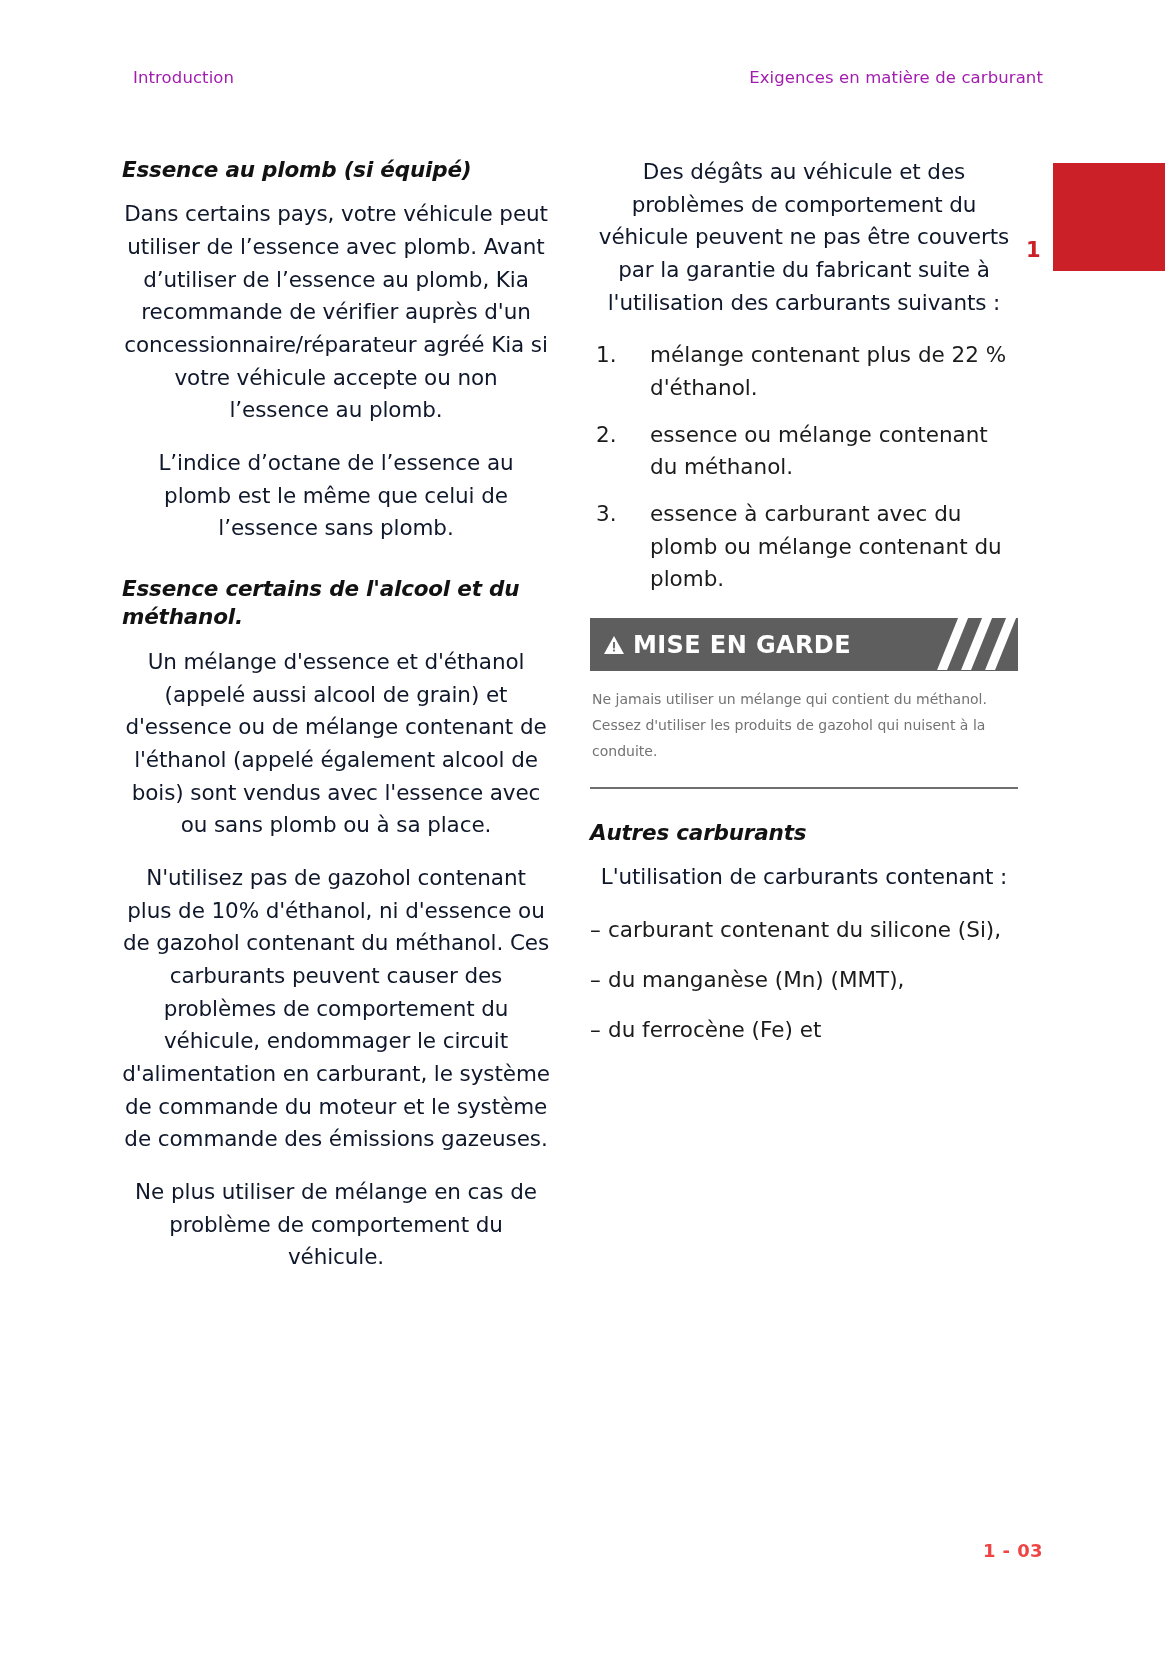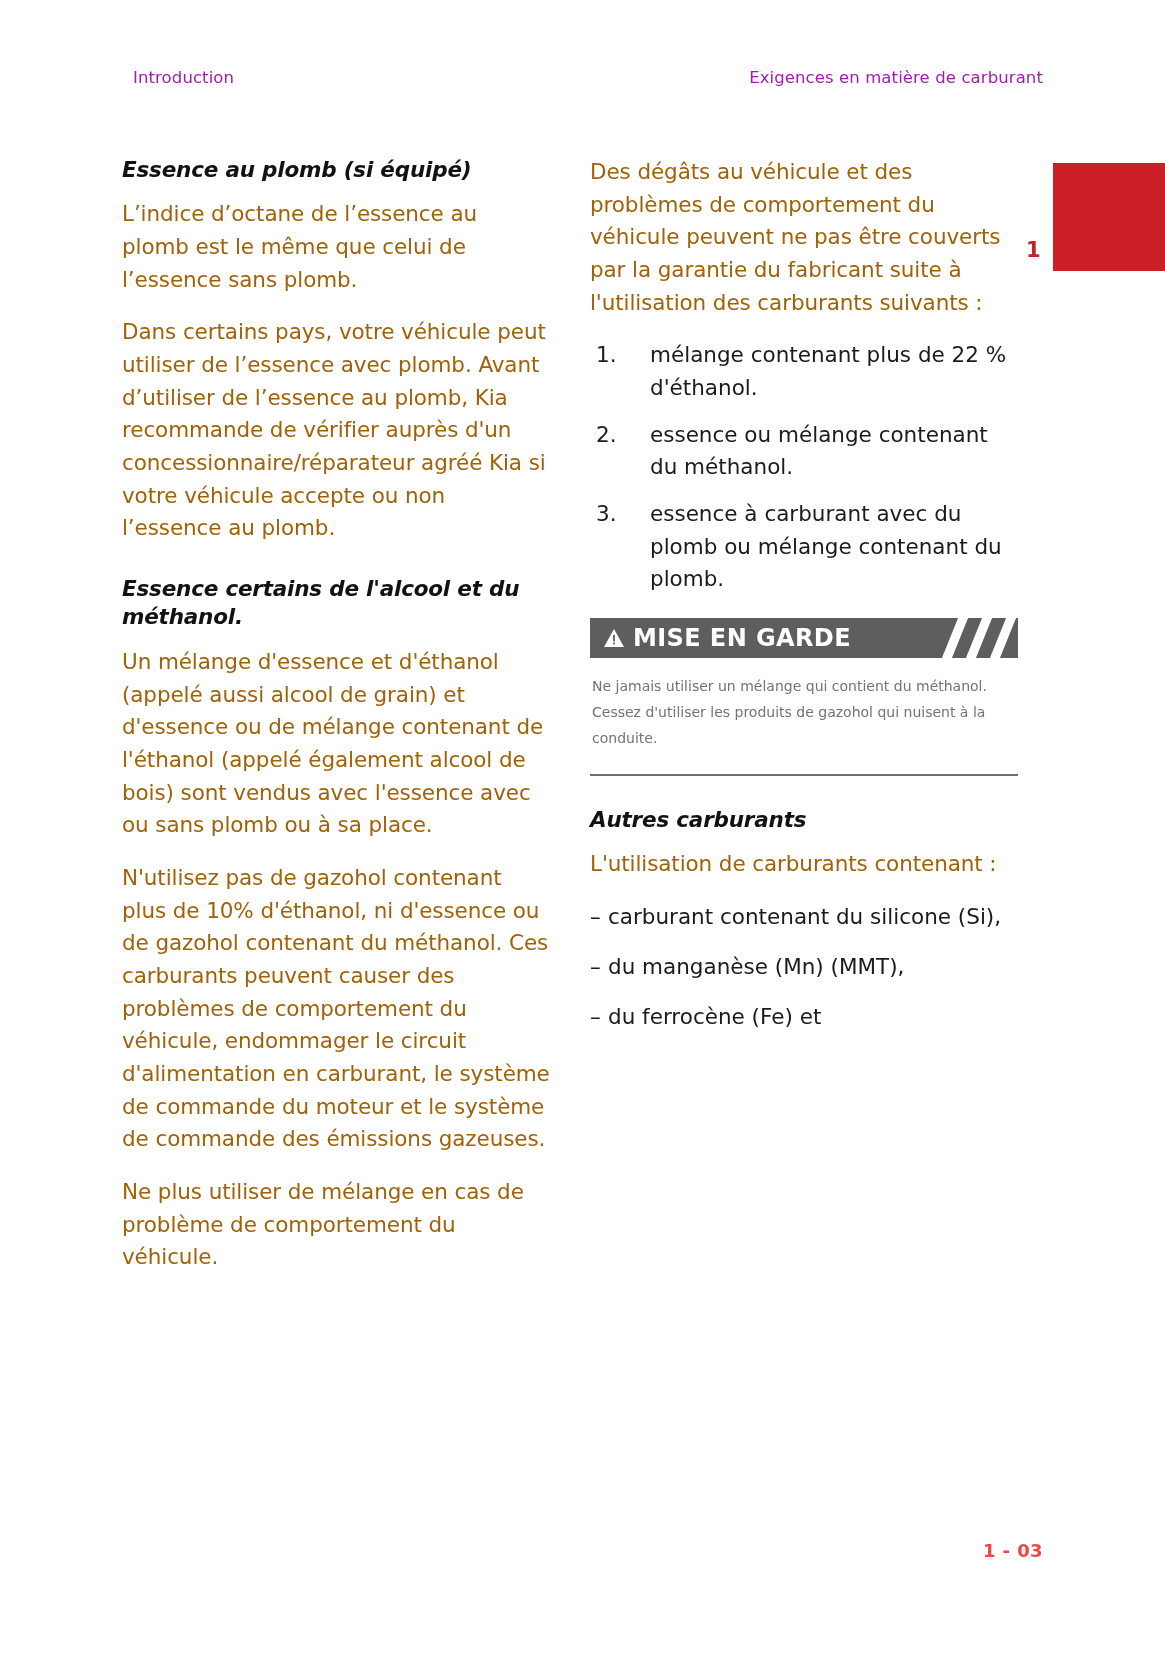--- a/index.html
+++ b/index.html
@@ -81,22 +81,23 @@
   }
   .col-left > h2.sub.spaced,
   .col-right > h2.sub.spaced {
     margin-top: 30px;
   }
 
   p.body {
     font-size: 21.5px;
     line-height: 1.52;
     margin: 0 0 20px 0;
-    color: #a16207;
+    color: #0f172a;
     letter-spacing: -0.1px;
+    text-align: center;
   }
 
   
   ol.numlist {
     list-style: none;
     margin: 4px 0 18px 0;
     padding: 0;
   }
   ol.numlist li {
     position: relative;
@@ -131,21 +132,21 @@
     left: 0;
     top: 0;
   }
 
   
   .warn {
     margin: 22px 0 0 0;
   }
   .warn-bar {
     position: relative;
-    height: 40px;
+    height: 53px;
     background: #5e5e5e;
     display: flex;
     align-items: center;
     overflow: hidden;
   }
   .warn-tri {
     margin-left: 14px;
     width: 20px;
     height: 18px;
     position: relative;
@@ -210,22 +211,22 @@
     <span>Exigences en matière de carburant</span>
   </div>
 
   <div class="chapter-tab"></div>
   <div class="chapter-num">1</div>
 
   <div class="columns">
 
     <div class="col col-left">
       <h2 class="sub">Essence au plomb (si équipé)</h2>
+      <p class="body">Dans certains pays, votre véhicule peut utiliser de l’essence avec plomb. Avant d’utiliser de l’essence au plomb, Kia recommande de vérifier auprès d'un concessionnaire/réparateur agréé Kia si votre véhicule accepte ou non l’essence au plomb.</p>
       <p class="body">L’indice d’octane de l’essence au plomb est le même que celui de l’essence sans plomb.</p>
-      <p class="body">Dans certains pays, votre véhicule peut utiliser de l’essence avec plomb. Avant d’utiliser de l’essence au plomb, Kia recommande de vérifier auprès d'un concessionnaire/réparateur agréé Kia si votre véhicule accepte ou non l’essence au plomb.</p>
 
       <h2 class="sub spaced">Essence certains de l'alcool et du méthanol.</h2>
       <p class="body">Un mélange d'essence et d'éthanol (appelé aussi alcool de grain) et d'essence ou de mélange contenant de l'éthanol (appelé également alcool de bois) sont vendus avec l'essence avec ou sans plomb ou à sa place.</p>
       <p class="body">N'utilisez pas de gazohol contenant plus de 10% d'éthanol, ni d'essence ou de gazohol contenant du méthanol. Ces carburants peuvent causer des problèmes de comportement du véhicule, endommager le circuit d'alimentation en carburant, le système de commande du moteur et le système de commande des émissions gazeuses.</p>
       <p class="body">Ne plus utiliser de mélange en cas de problème de comportement du véhicule.</p>
     </div>
 
     <div class="col col-right">
       <p class="body">Des dégâts au véhicule et des problèmes de comportement du véhicule peuvent ne pas être couverts par la garantie du fabricant suite à l'utilisation des carburants suivants :</p>
 

